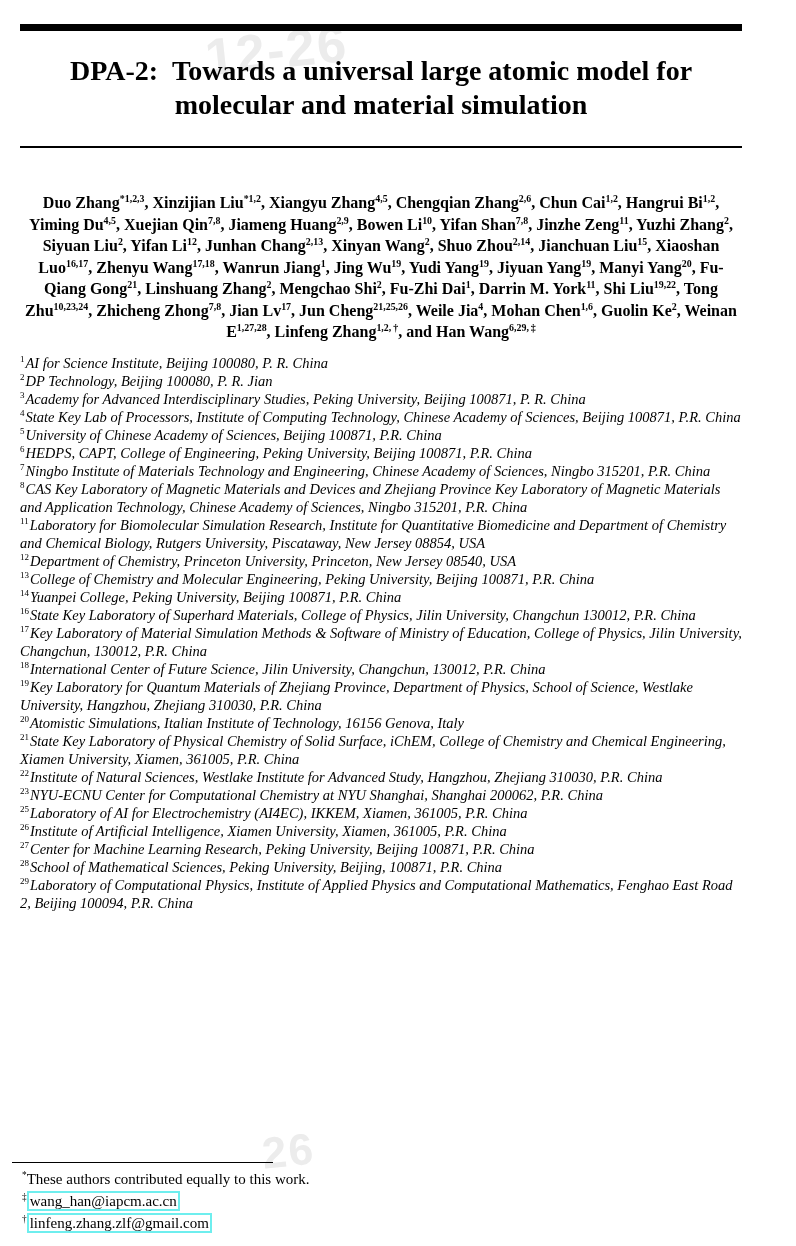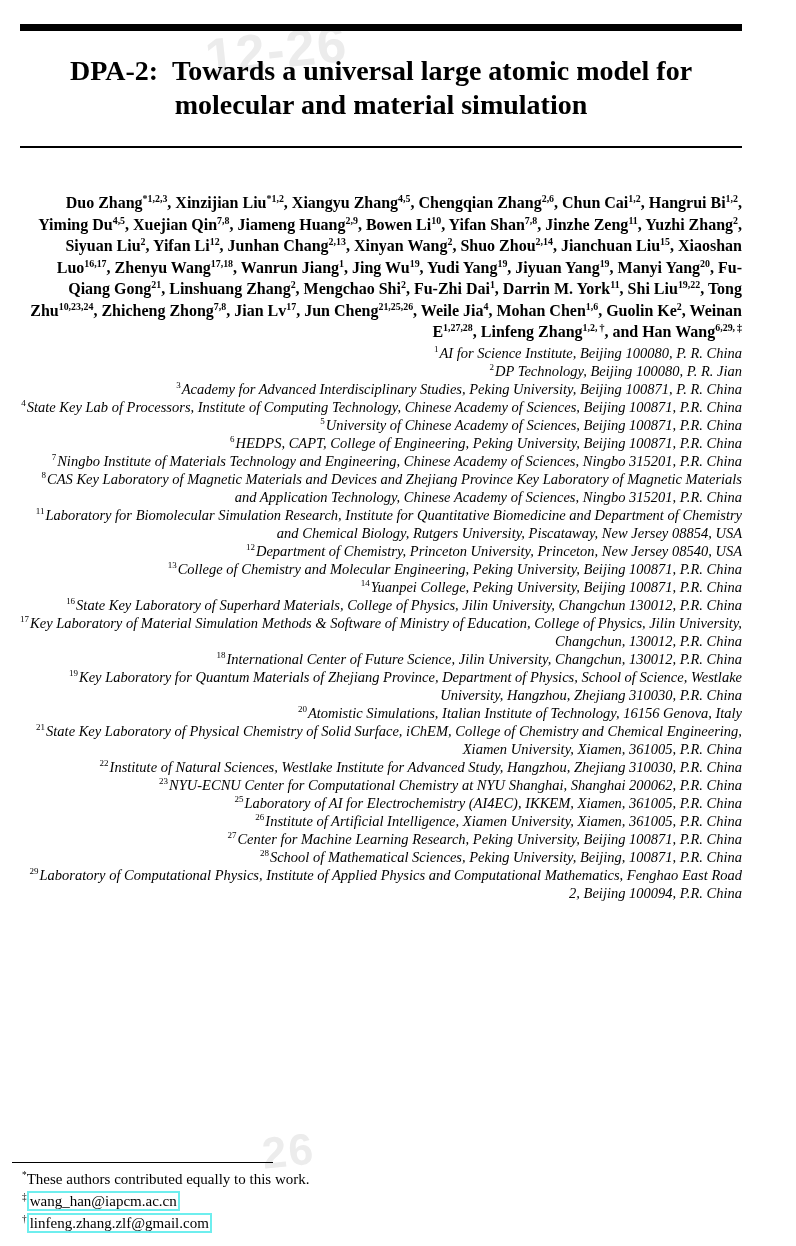--- a/index.html
+++ b/index.html
@@ -41,33 +41,33 @@
     line-height: 34px;
     font-weight: bold;
   }
   .title-rule {
     margin-top: 24px;
     height: 2px;
     background: #000;
   }
   .authors {
     margin: 44px 0 0 0;
-    text-align: right;
+    text-align: center;
     font-weight: bold;
     font-size: 16px;
     line-height: 21.5px;
   }
   .authors sup, .affil sup, .footnotes sup {
     font-size: 62%;
     line-height: 0;
     vertical-align: super;
   }
   .affiliations {
-    margin-top: 1px;
-    text-align: right;
+    margin-top: 11px;
+    text-align: left;
     font-style: italic;
     font-size: 14.5px;
     line-height: 18px;
   }
   .affil sup { font-style: normal; padding-right: 1px; }
   .footnotes {
     position: absolute;
     left: 12px; top: 1162px;
     z-index: 1;
     font-size: 15px;

